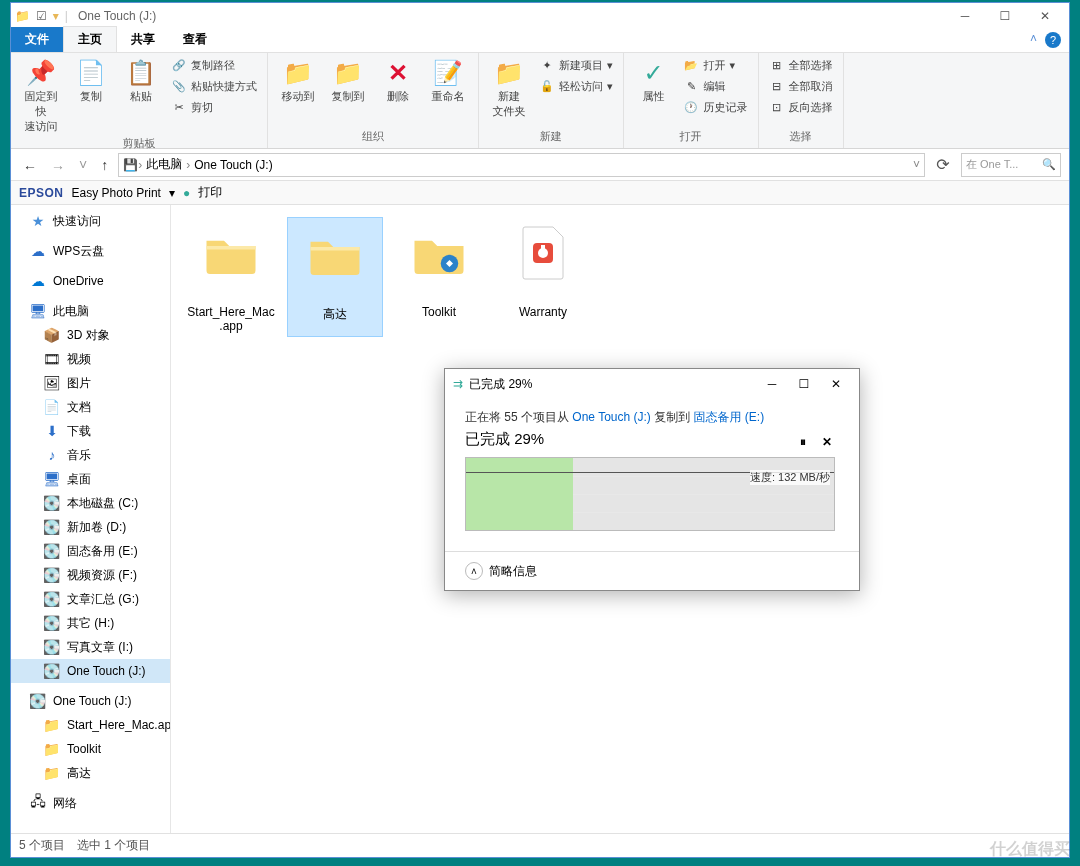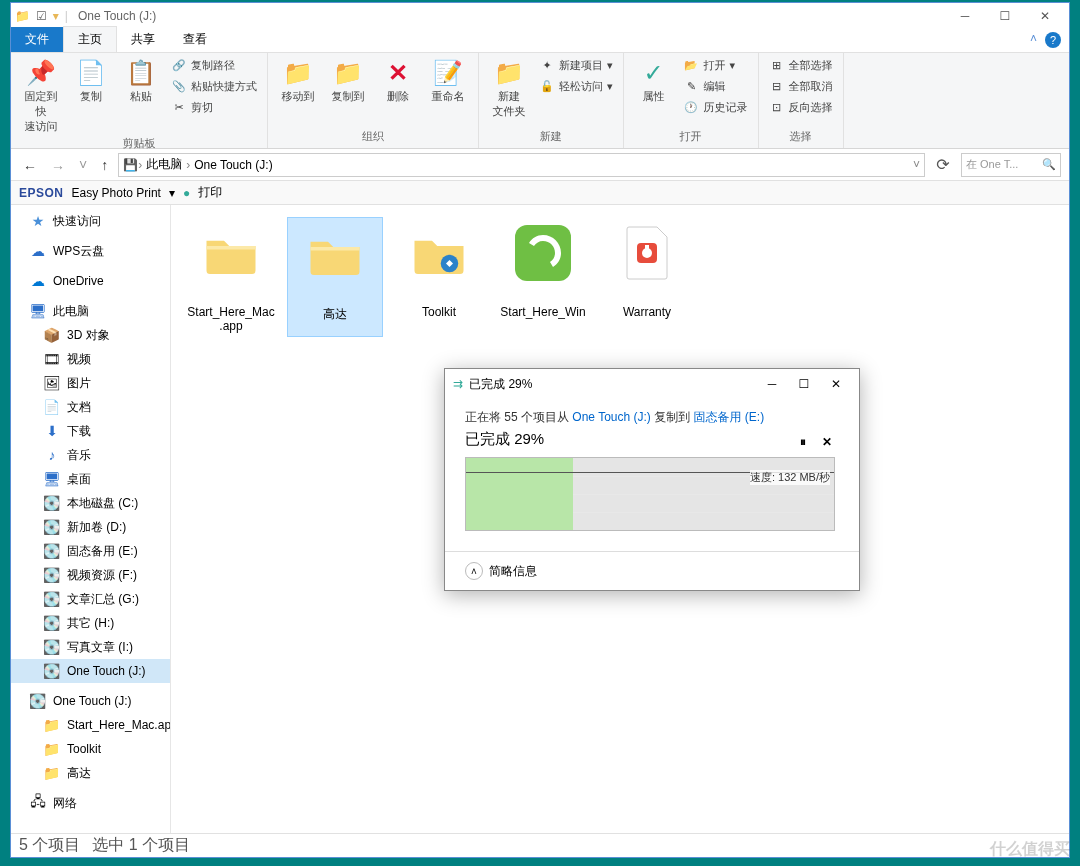--- a/index.html
+++ b/index.html
@@ -4,21 +4,21 @@
 <style>
 * { margin: 0; padding: 0; box-sizing: border-box; font-family: "Microsoft YaHei", "Segoe UI", sans-serif; }
 body { background: #008080; width: 1080px; height: 866px; overflow: hidden; position: relative; }
 .window { position: absolute; top: 2px; left: 10px; width: 1060px; height: 856px; background: #fff; border: 1px solid #5a8fd6; display: flex; flex-direction: column; }
 .titlebar { height: 26px; background: #fff; display: flex; align-items: center; padding: 0 4px; font-size: 12px; color: #666; }
 .titlebar .qat { display: flex; gap: 6px; align-items: center; }
 .titlebar .title { margin-left: 10px; }
 .titlebar .controls { margin-left: auto; display: flex; }
 .titlebar .controls div { width: 40px; height: 24px; display: flex; align-items: center; justify-content: center; color: #555; cursor: pointer; }
 .tabs { height: 24px; display: flex; align-items: flex-end; background: #fff; padding-left: 0; border-bottom: 1px solid #e1e1e1; }
-.tab { padding: 4px 14px; font-size: 12px; cursor: pointer; }
+.tab { padding: 4px 14px; font-size: 12px; cursor: pointer; font-weight: bold; }
 .tab.file { background: #1979ca; color: #fff; }
 .tab.active { background: #f5f6f7; border: 1px solid #e1e1e1; border-bottom: none; }
 .ribbon { height: 96px; background: #f5f6f7; display: flex; border-bottom: 1px solid #d6d6d6; }
 .ribbon-group { border-right: 1px solid #e1e1e1; padding: 2px 6px; display: flex; flex-direction: column; align-items: center; }
 .ribbon-group .items { display: flex; flex: 1; align-items: flex-start; gap: 2px; }
 .ribbon-group .label { font-size: 11px; color: #666; text-align: center; padding-bottom: 2px; }
 .ribbon-btn-large { display: flex; flex-direction: column; align-items: center; padding: 2px 4px; cursor: pointer; font-size: 11px; color: #444; text-align: center; width: 48px; }
 .ribbon-btn-large .icon { width: 32px; height: 32px; display: flex; align-items: center; justify-content: center; font-size: 24px; }
 .ribbon-small-col { display: flex; flex-direction: column; gap: 1px; }
 .ribbon-btn-small { display: flex; align-items: center; gap: 4px; padding: 2px 4px; font-size: 11px; cursor: pointer; color: #444; white-space: nowrap; }
@@ -38,21 +38,21 @@
 .sidebar { width: 160px; border-right: 1px solid #e6e6e6; overflow-y: auto; padding: 4px 0; }
 .side-item { display: flex; align-items: center; gap: 6px; padding: 3px 4px 3px 18px; font-size: 12px; cursor: pointer; white-space: nowrap; overflow: hidden; text-overflow: ellipsis; }
 .side-item.indent1 { padding-left: 32px; }
 .side-item.selected { background: #d0e7f8; }
 .side-item .icon { width: 18px; height: 18px; display: inline-flex; align-items: center; justify-content: center; font-size: 14px; flex-shrink: 0; }
 .content { flex: 1; padding: 12px; display: flex; flex-wrap: wrap; align-content: flex-start; gap: 8px; position: relative; }
 .file-item { width: 96px; display: flex; flex-direction: column; align-items: center; padding: 4px; cursor: pointer; gap: 16px; }
 .file-item.selected { background: #cce8ff; border: 1px solid #99d1ff; }
 .file-item .icon { width: 64px; height: 64px; display: flex; align-items: center; justify-content: center; }
 .file-item .name { font-size: 12px; text-align: center; margin-top: 4px; word-break: break-word; }
-.statusbar { height: 24px; border-top: 1px solid #e1e1e1; display: flex; align-items: center; padding: 0 8px; font-size: 16px; color: #555; gap: 12px; }
+.statusbar { height: 24px; border-top: 1px solid #e1e1e1; display: flex; align-items: center; padding: 0 8px; font-size: 12px; color: #555; gap: 12px; }
 .dialog { position: absolute; top: 368px; left: 444px; width: 416px; background: #fff; border: 1px solid #888; box-shadow: 0 4px 20px rgba(0,0,0,0.3); }
 .dialog-title { height: 30px; display: flex; align-items: center; padding: 0 8px; font-size: 12px; }
 .dialog-title .icon { color: #3a9; margin-right: 6px; }
 .dialog-title .controls { margin-left: auto; display: flex; gap: 2px; }
 .dialog-title .controls div { width: 30px; text-align: center; cursor: pointer; }
 .dialog-body { padding: 10px 20px; font-size: 12px; }
 .dialog-body .line1 { color: #333; }
 .dialog-body .line1 a { color: #0066cc; cursor: pointer; }
 .dialog-body .completed { font-size: 15px; margin: 4px 0 8px; }
 .dialog-body .chart-row { display: flex; align-items: center; }
@@ -370,29 +370,20 @@
             <svg class="folder-svg" viewBox="0 0 64 48">
               <path fill="#f8d775" d="M4 10h20l6 6h30v28a4 4 0 0 1-4 4H8a4 4 0 0 1-4-4z"></path>
               <circle cx="44" cy="36" r="10" fill="#2c82c9"></circle>
               <path fill="#fff" d="M40 36l4-4 4 4-4 4z"></path>
             </svg>
           </div>
           <div class="name">Toolkit</div>
         </div>
         <div class="file-item">
           <div class="icon">
-            <svg width="56" height="56" viewBox="0 0 56 56">
-              <rect width="56" height="56" rx="12" fill="#6fbf44"></rect>
-              <path fill="#fff" d="M28 10c10 0 18 8 18 18 0 6-3 11-8 14l-3-5c3-2 5-5 5-9 0-7-5-12-12-12-4 0-7 2-9 5l-5-3c3-5 8-8 14-8z"></path>
-            </svg>
-          </div>
-          <div class="name">Start_Here_Win</div>
-        </div>
-        <div class="file-item">
-          <div class="icon">
             <svg width="48" height="56" viewBox="0 0 48 56">
               <path fill="#fff" stroke="#ccc" d="M6 2h28l10 10v40a2 2 0 0 1-2 2H6a2 2 0 0 1-2-2V4a2 2 0 0 1 2-2z"></path>
               <rect x="14" y="18" width="20" height="20" rx="4" fill="#e74c3c"></rect>
               <circle cx="24" cy="28" r="5" fill="#fff"></circle>
               <rect x="22" y="20" width="4" height="8" fill="#fff"></rect>
             </svg>
           </div>
           <div class="name">Warranty</div>
         </div>
       </div>

